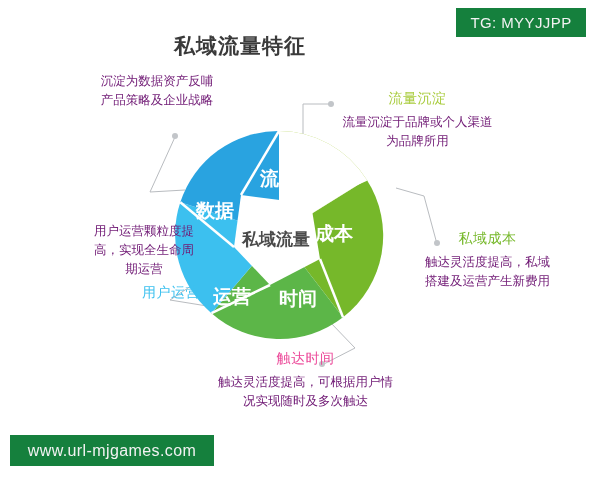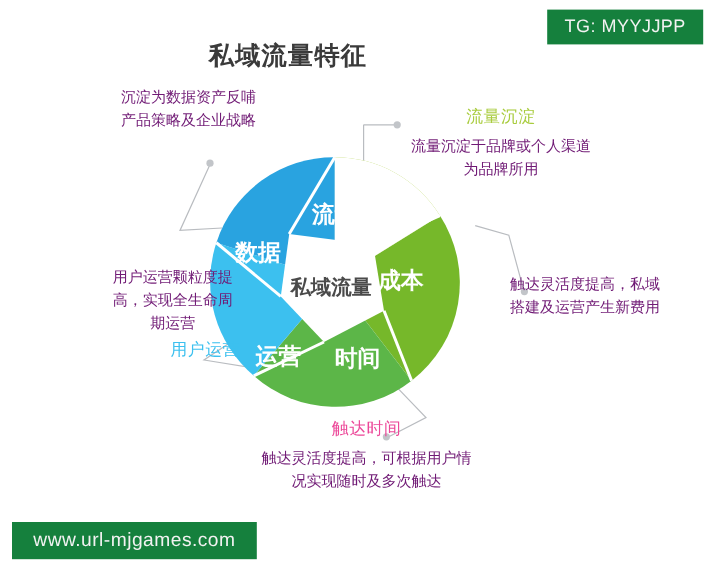--- a/index.html
+++ b/index.html
@@ -184,20 +184,21 @@
     <div class="body">用户运营颗粒度提高，实现全生命周期运营</div>
     <div class="hdr hdr-below" id="hdr-user" style="color: rgb(60, 192, 239); text-align: right;">用户运营</div>
   </div>
 
   <div class="callout c-center" id="co-traffic">
     <div class="hdr hdr-above" id="hdr-traffic" style="color: rgb(169, 204, 62);">流量沉淀</div>
     <div class="body">流量沉淀于品牌或个人渠道为品牌所用</div>
   </div>
 
   <div class="callout c-center" id="co-cost">
+    <div class="hdr hdr-above" id="hdr-cost" style="color: rgb(118, 184, 42);">私域成本</div>
     <div class="body">触达灵活度提高，私域搭建及运营产生新费用</div>
   </div>
 
   <div class="callout c-center" id="co-time">
     <div class="hdr hdr-above" id="hdr-time" style="color: #ec4899;">触达时间</div>
     <div class="body">触达灵活度提高，可根据用户情况实现随时及多次触达</div>
   </div>
 
 </div>
 

